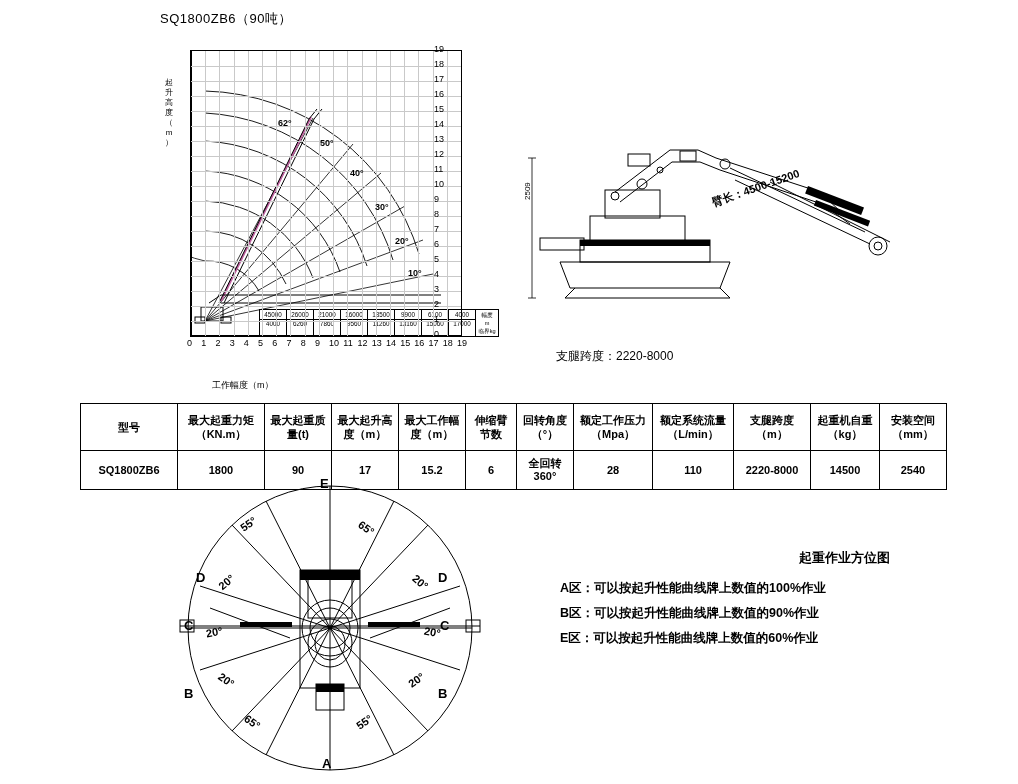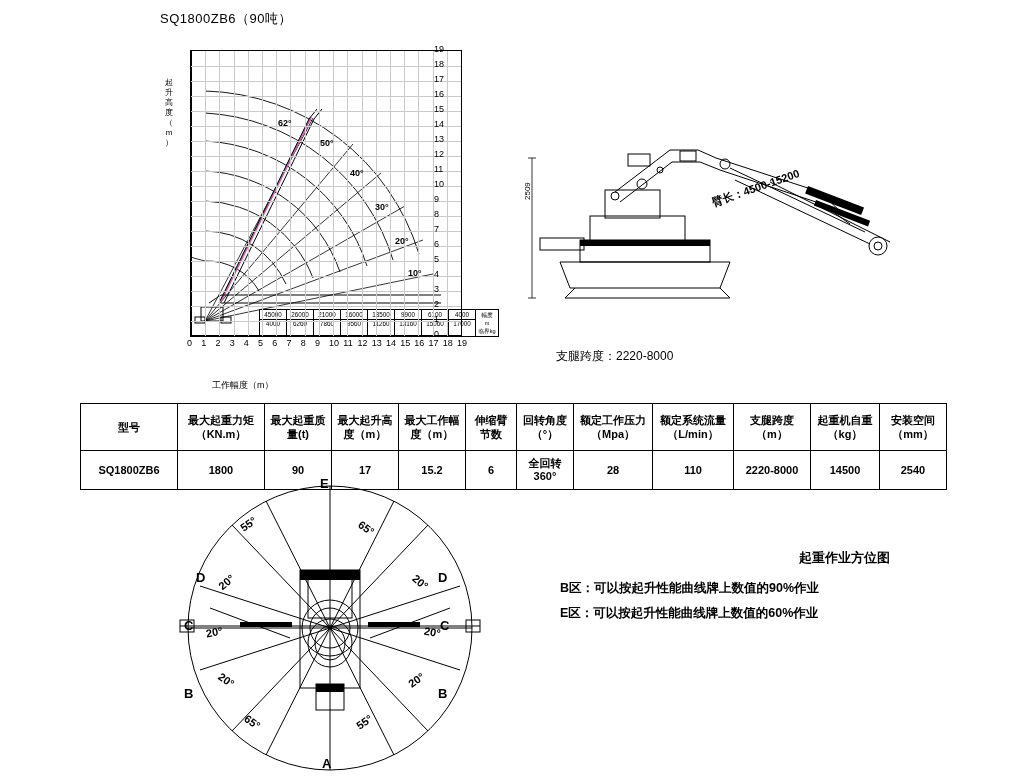--- a/index.html
+++ b/index.html
@@ -402,15 +402,16 @@
   <div class="deg" style="left:78px;top:196px;transform:rotate(35deg);">20°</div>
   <div class="deg" style="left:272px;top:98px;transform:rotate(40deg);">20°</div>
   <div class="deg" style="left:284px;top:148px;transform:rotate(10deg);">20°</div>
   <div class="deg" style="left:268px;top:196px;transform:rotate(-35deg);">20°</div>
   <div class="deg" style="left:104px;top:238px;transform:rotate(35deg);">65°</div>
   <div class="deg" style="left:216px;top:238px;transform:rotate(-35deg);">55°</div>
 </div>
 
 <div class="abs" id="legend">
   <div class="lt">起重作业方位图</div>
+  <div>A区：可以按起升性能曲线牌上数值的100%作业</div>
   <div>B区：可以按起升性能曲线牌上数值的90%作业</div>
   <div>E区：可以按起升性能曲线牌上数值的60%作业</div>
 </div>
 
 </body></html>

